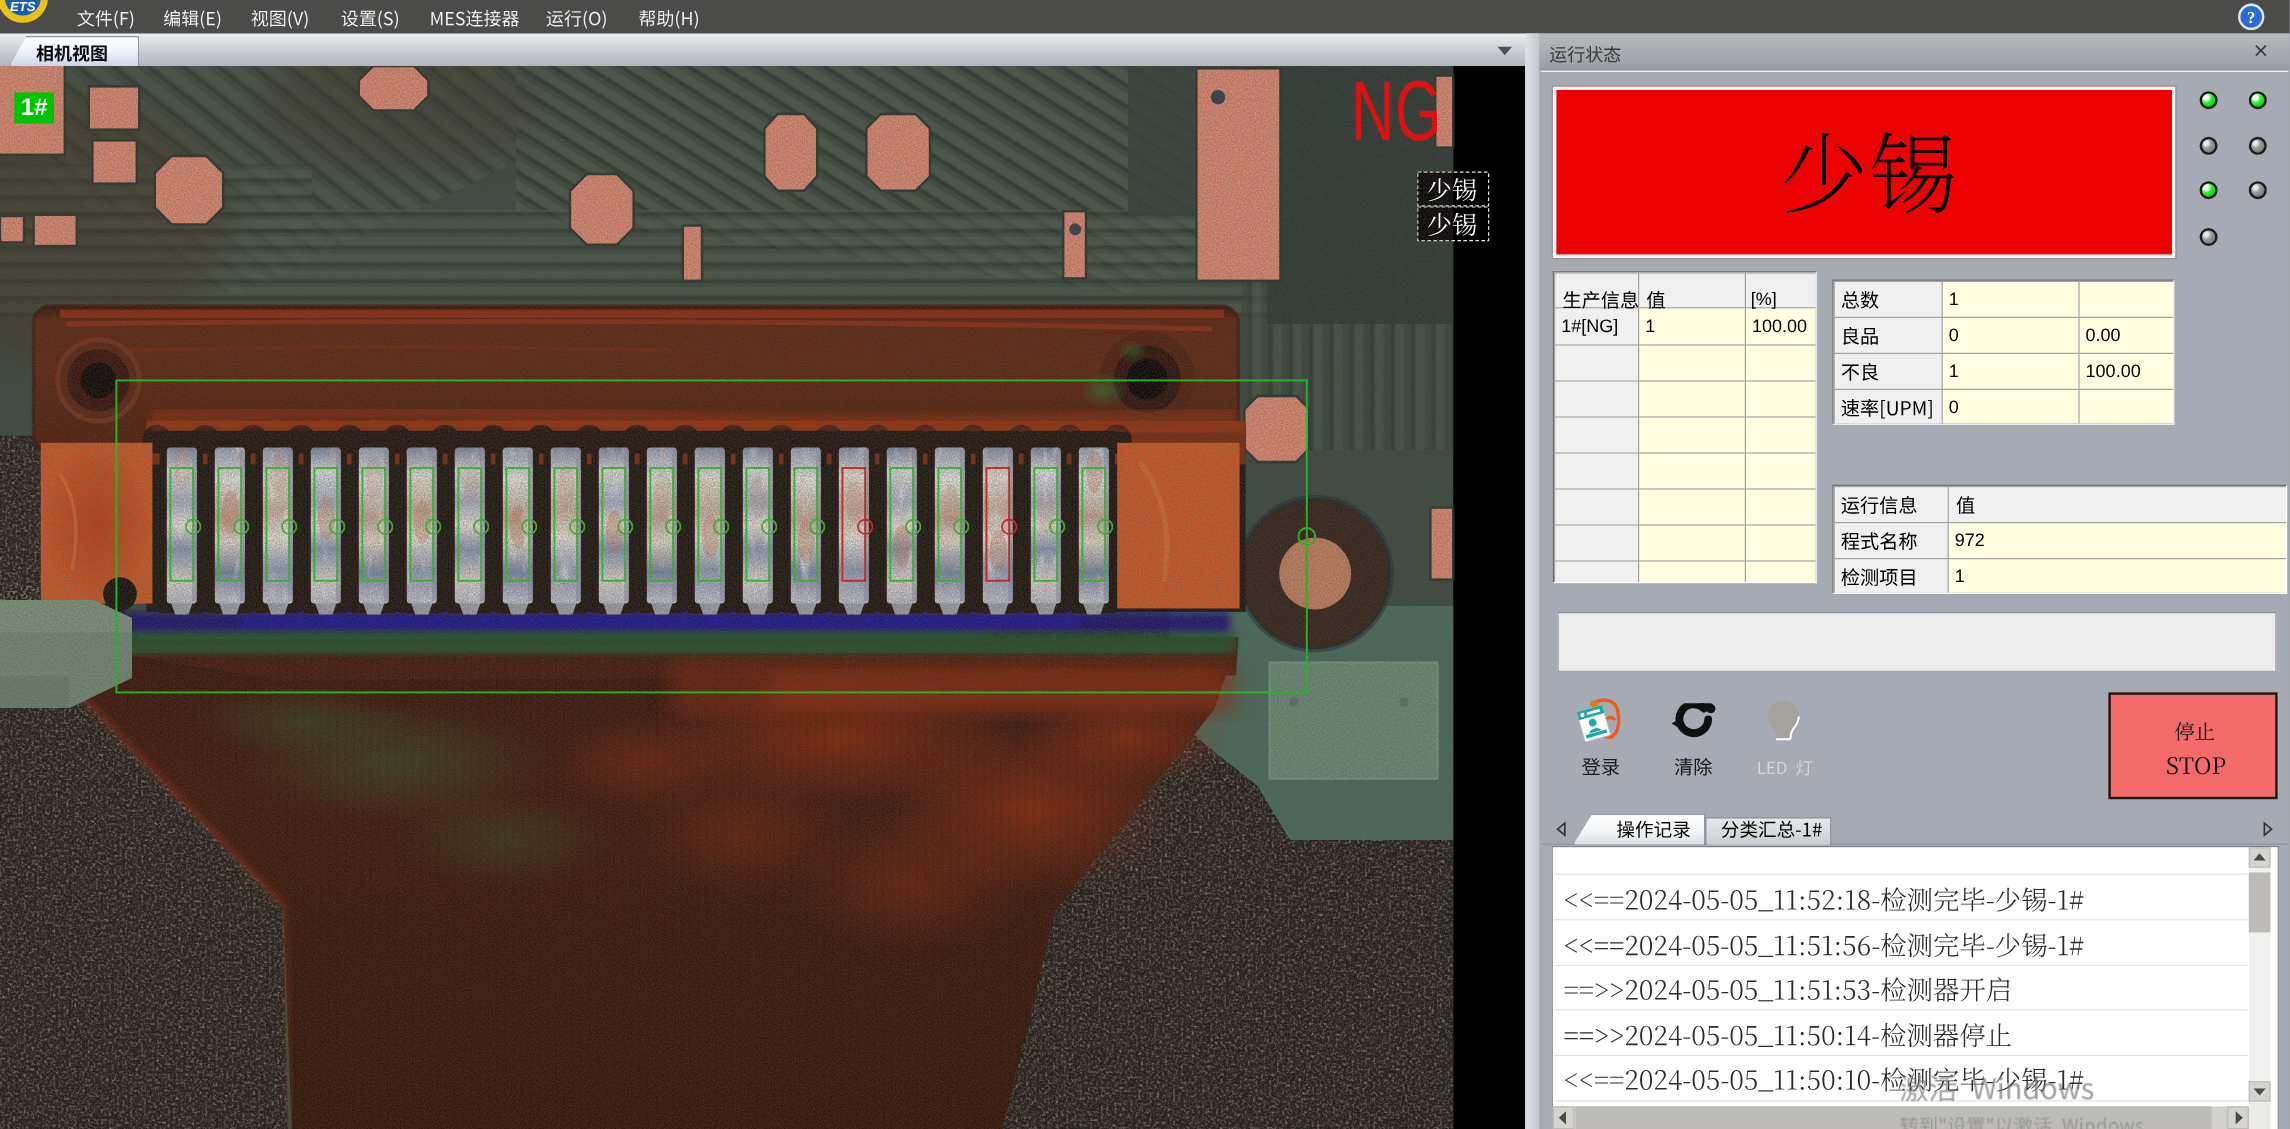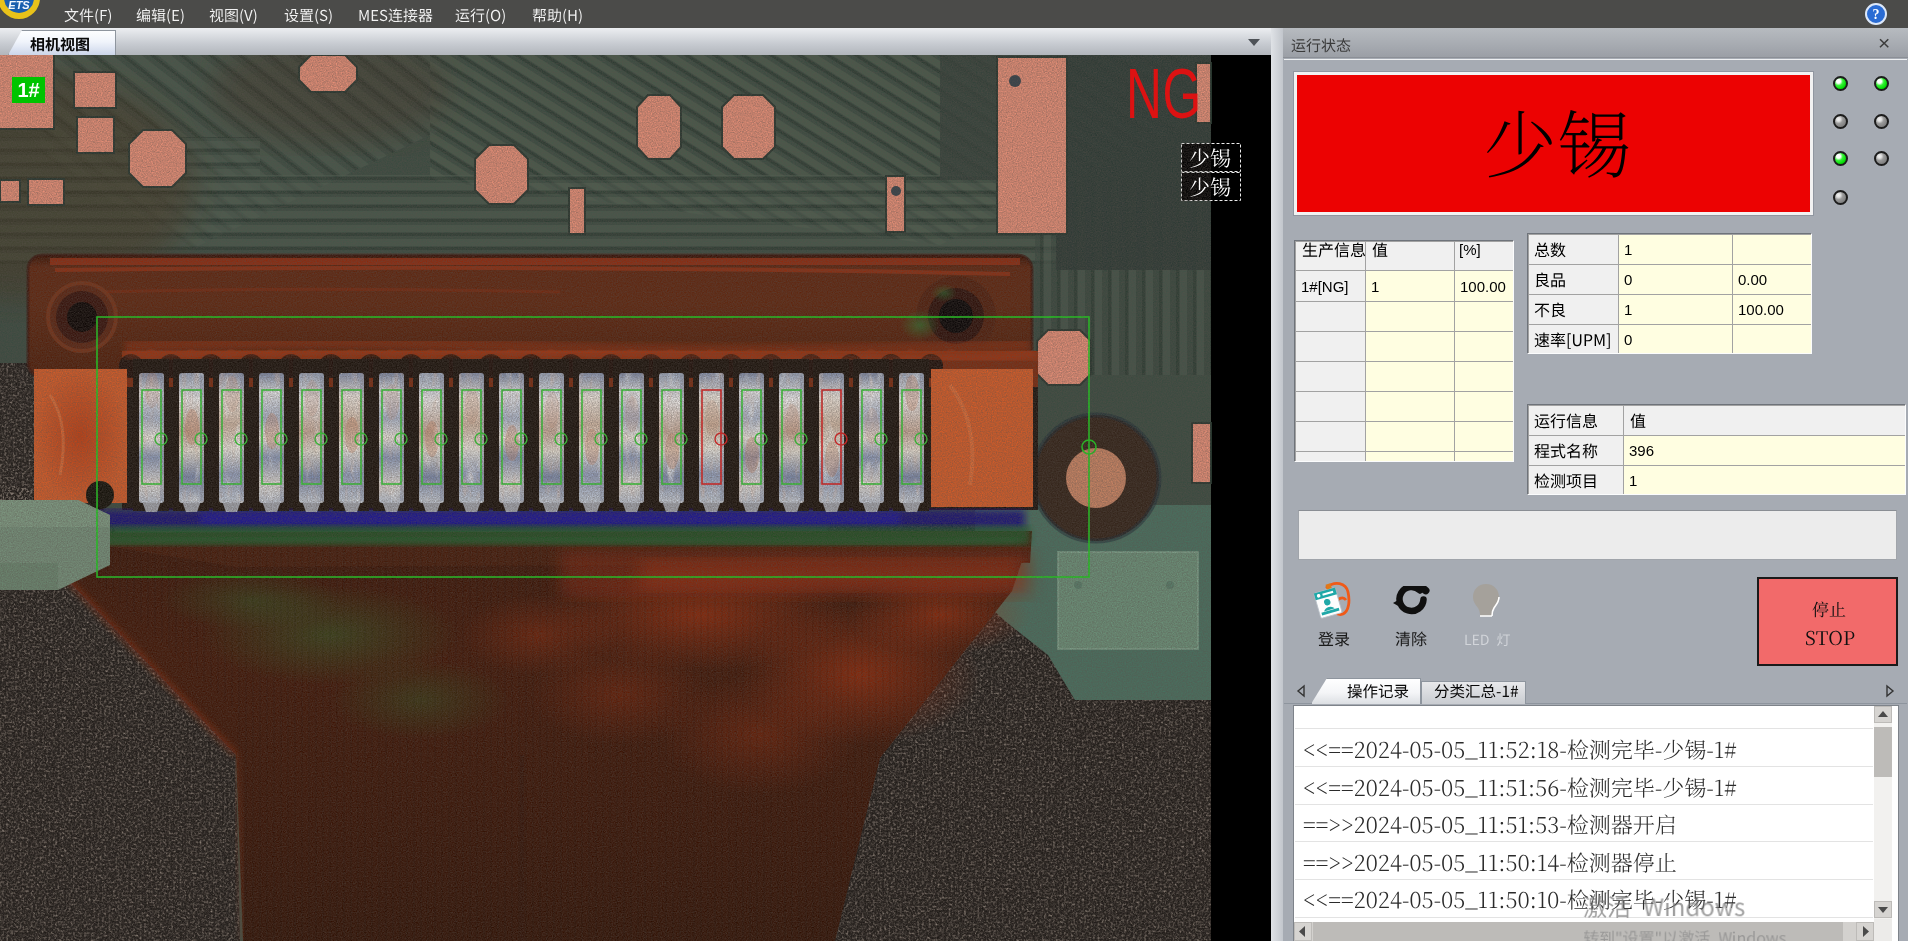--- a/index.html
+++ b/index.html
@@ -528,21 +528,21 @@
   <div id="redbox" class="abs"></div>
 
   <div class="abs led ledg" style="left:1833px;top:76px"></div>
   <div class="abs led ledg" style="left:1874px;top:76px"></div>
   <div class="abs led ledx" style="left:1833px;top:114px"></div>
   <div class="abs led ledx" style="left:1874px;top:114px"></div>
   <div class="abs led ledg" style="left:1833px;top:151px"></div>
   <div class="abs led ledx" style="left:1874px;top:151px"></div>
   <div class="abs led ledx" style="left:1833px;top:190px"></div>
 
-  <div class="abs twrap" style="left:1294px;top:240px;width:220px;height:222px">
+  <div class="abs twrap" style="left:1294px;top:226px;width:220px;height:260px">
     <table style="width:219px">
       <colgroup>
           <col style="width:70px">
           <col style="width:89px">
           <col style="width:60px">
         </colgroup>
       <tbody>
           <tr style="height:29px">
             <td class="h"></td>
             <td class="h"></td>
@@ -631,21 +631,21 @@
           <col style="width:95px">
           <col style="width:283px">
         </colgroup>
       <tbody>
           <tr style="height:30px">
             <td class="h"></td>
             <td class="h"></td>
           </tr>
       <tr style="height:30px">
             <td class="h"></td>
-            <td>396</td>
+            <td>972</td>
           </tr>
       <tr style="height:30px">
             <td class="h"></td>
             <td>1</td>
           </tr>
     </tbody>
       </table>
   </div>
 
   <div id="msgbox" class="abs"></div>

